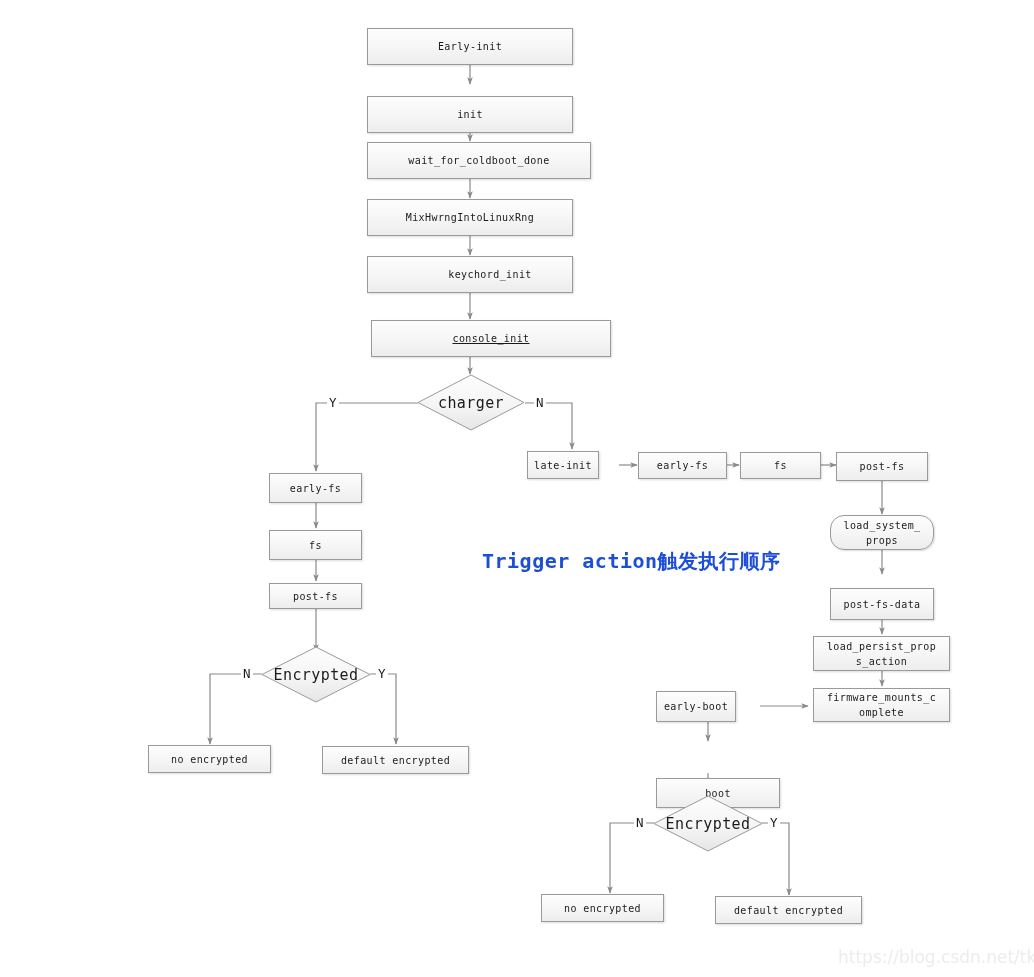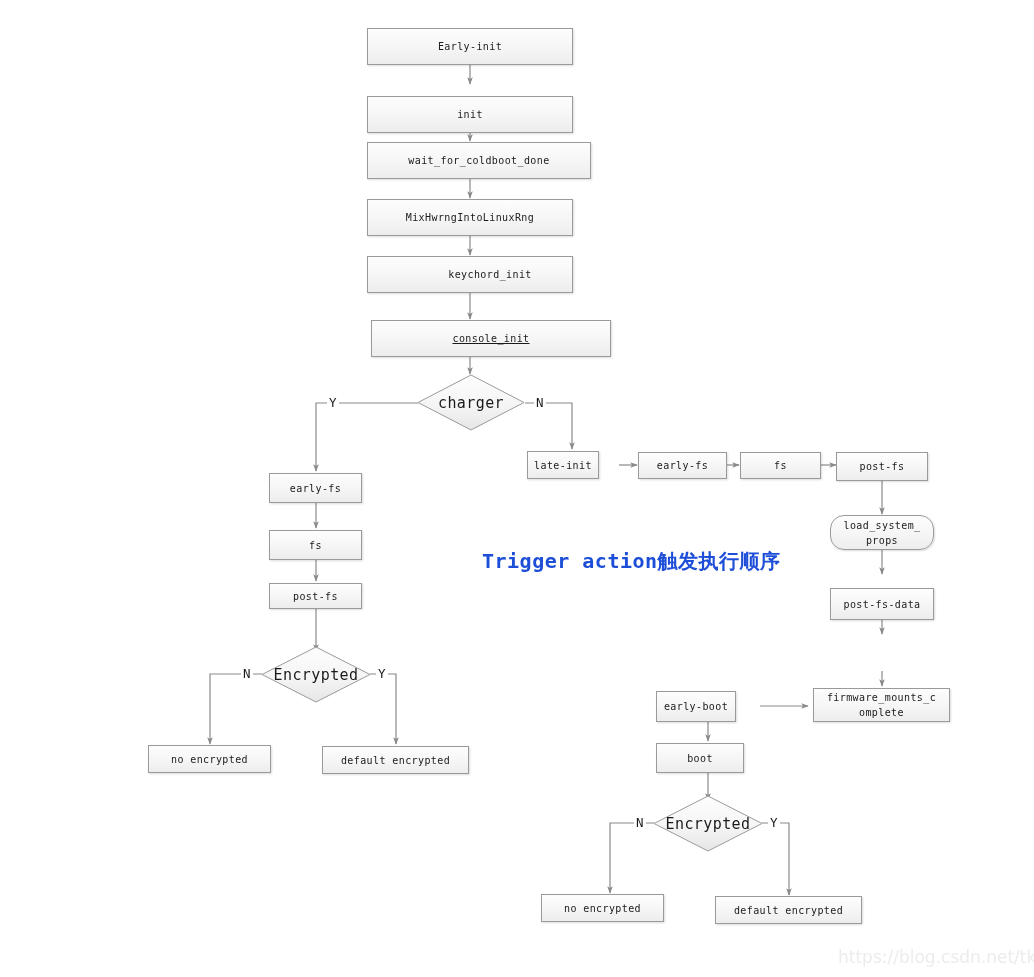--- a/index.html
+++ b/index.html
@@ -198,27 +198,29 @@
 
   <div class="node" style="left:740px; top:452px; width:81px; height:27px;">fs</div>
 
   <div class="node" style="left:836px; top:452px; width:92px; height:29px;">post-fs</div>
 
   <div class="node" style="left:830px; top:515px; width:104px; height:35px;border-radius:14px;">load_system_
 props</div>
 
   <div class="node" style="left:830px; top:576px; width:104px; height:32px;margin-top:12px;">post-fs-data</div>
 
+  <div class="node" style="left:813px; top:636px; width:137px; height:35px;">load_persist_prop
+s_action</div>
 
   <div class="node" style="left:813px; top:688px; width:137px; height:34px;">firmware_mounts_c
 omplete</div>
 
   <div class="node" style="left:656px; top:691px; width:80px; height:31px;">early-boot</div>
 
-  <div class="node" style="left:656px; top:743px; width:88px; height:30px;">boot</div>
+  <div class="node" style="left:656px; top:778px; width:124px; height:30px;">boot</div>
 
   <div class="diamond-wrap" style="left:653px; top:795px; width:110px; height:57px;">
     <svg width="110" height="57" viewBox="0 0 110 57">
       <polygon points="55,1 109,28.5 55,56 1,28.5" fill="url(#dg1)" stroke="#9a9a9a" stroke-width="1"></polygon>
     </svg>
     <div class="diamond-label">Encrypted</div>
   </div>
 
   <div class="edge-label" style="left:634px; top:816px;">N</div>
   <div class="edge-label" style="left:768px; top:816px;">Y</div>

